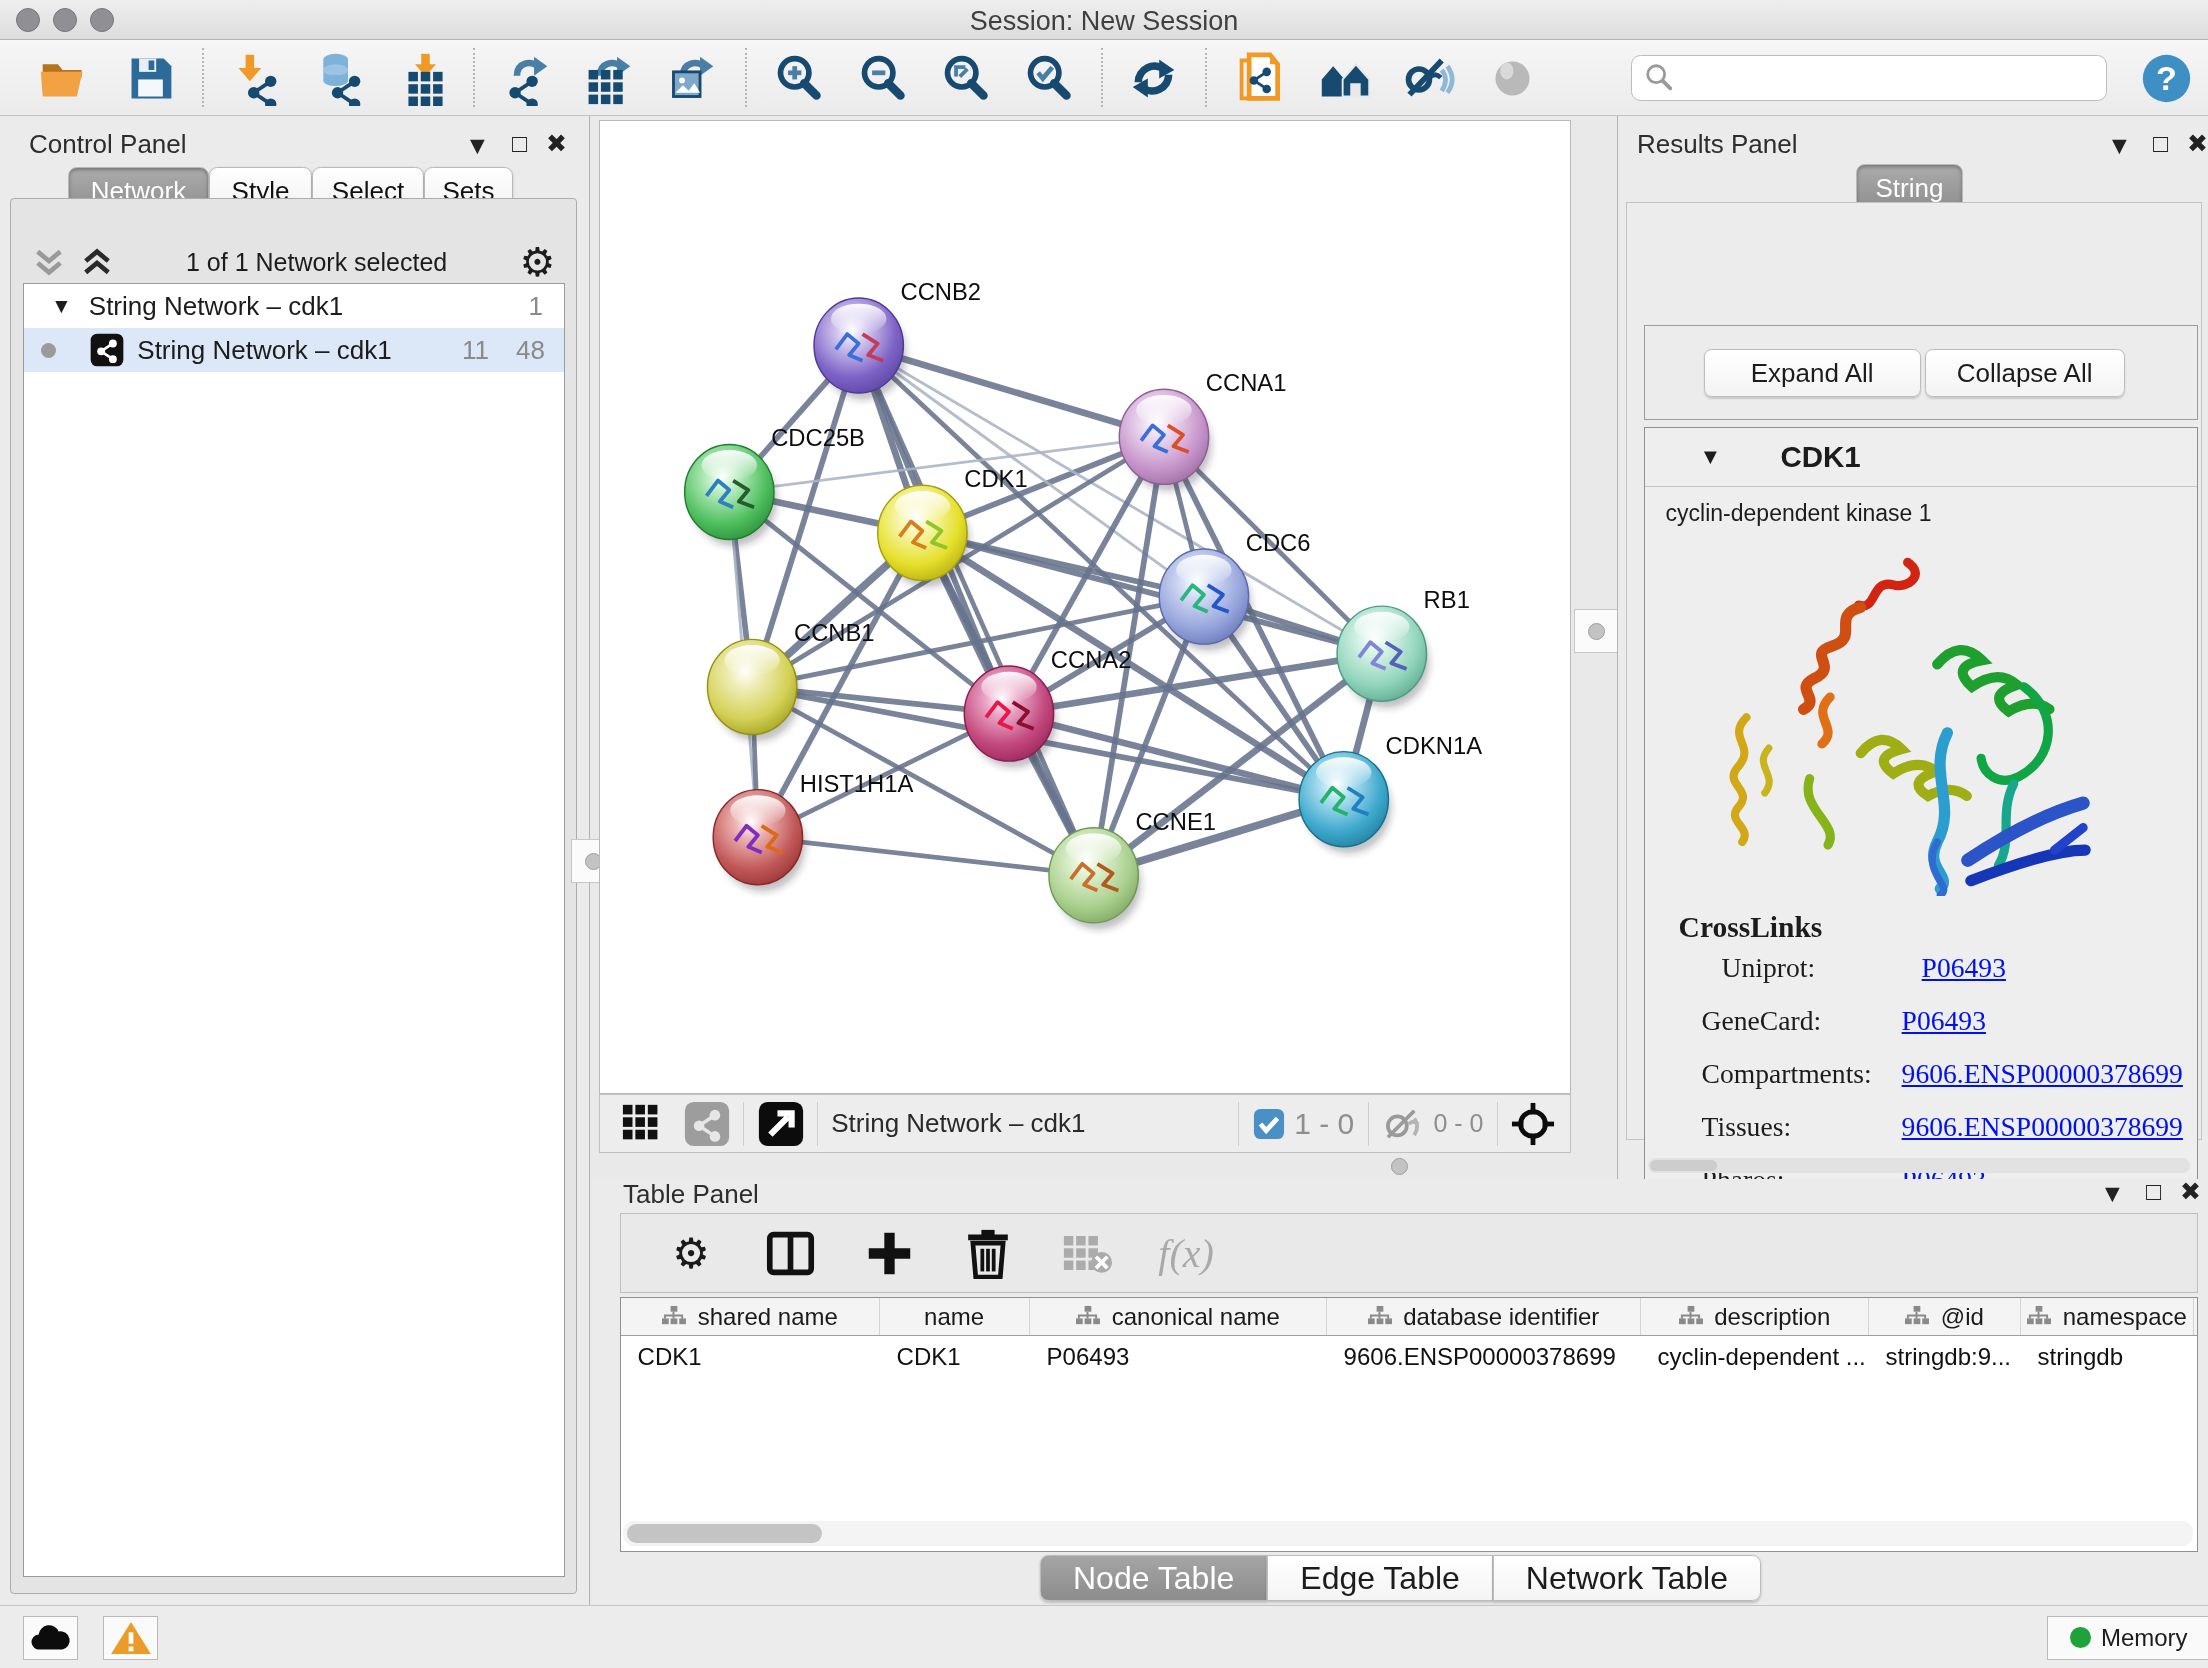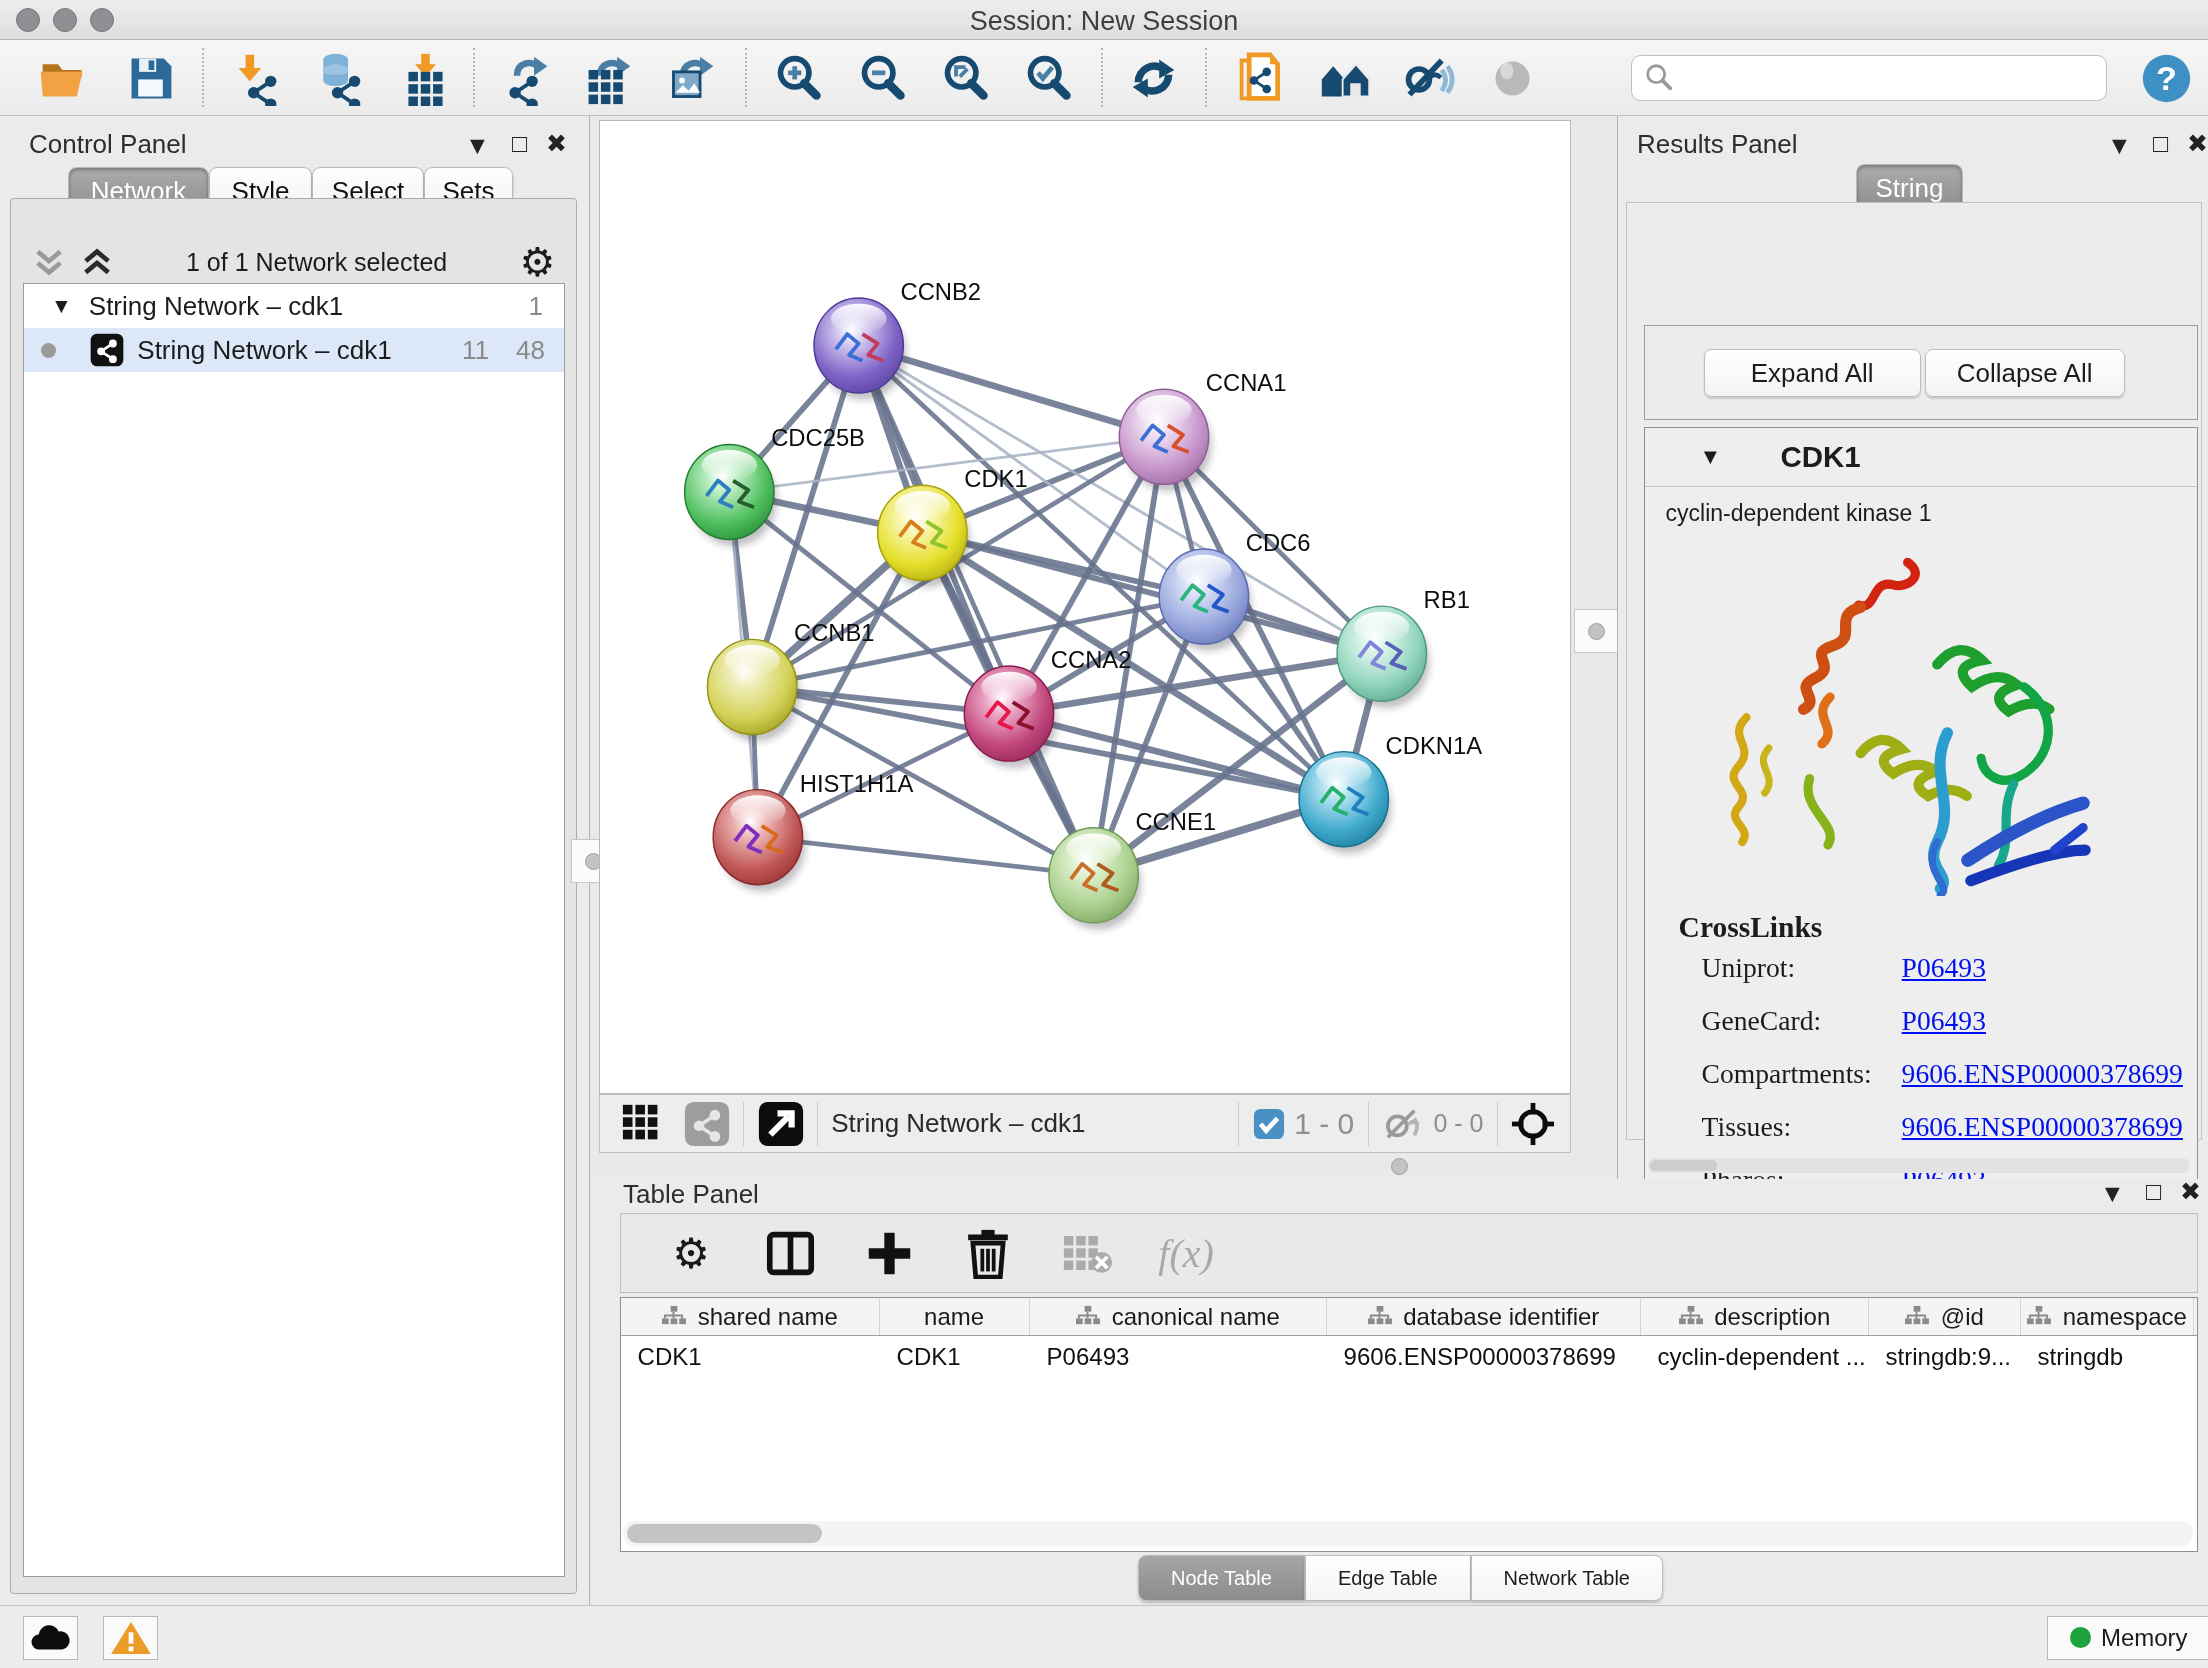--- a/index.html
+++ b/index.html
@@ -77,21 +77,21 @@
   #tp-table{left:27.6px;top:118px;width:1578px;height:255px;background:#ffffff;border:1.9px solid #8f8f8f;}
   #tp-header{display:flex;height:38px;background:#f4f4f4;border-bottom:1.9px solid #9f9f9f;}
   .th{display:flex;align-items:center;justify-content:center;font-size:24px;color:#1a1a1a;
     border-right:1px solid #d4d4d4;gap:11.4px;cursor:pointer;}
   #tp-row{display:flex;height:42px;}
   .td{font-size:24px;color:#111;padding-left:17px;display:flex;align-items:center;cursor:default;}
   #tp-scroll{left:31px;top:342px;width:1570px;height:25px;background:#f4f4f4;border-radius:11.4px;}
   #tp-thumb{left:3.8px;top:2.9px;width:195px;height:19px;background:#c4c4c4;border-radius:9.5px;cursor:pointer;}
   #tp-tabs{left:0;top:376px;width:1617px;display:flex;justify-content:center;}
   .tp-tab{height:46px;padding:0 32px;border:1px solid #bcbcbc;background:linear-gradient(#ffffff,#f4f4f4);
-    display:flex;align-items:center;font-size:20px;cursor:pointer;box-shadow:0 1.9px 2.9px rgba(0,0,0,.2);}
+    display:flex;align-items:center;font-size:32px;cursor:pointer;box-shadow:0 1.9px 2.9px rgba(0,0,0,.2);}
   .tp-tab.sel{background:linear-gradient(#a5a5a5,#8c8c8c);color:#fff;}
   .tp-tab:first-child{border-radius:8.6px 0 0 8.6px;}
   .tp-tab:last-child{border-radius:0 8.6px 8.6px 0;}
 
   
   #statusbar{left:0;top:1605px;width:2208px;height:63px;background:#ececec;border-top:1.9px solid #c6c6c6;}
   .sb-btn{top:9.5px;height:44px;background:#fafafa;border:1.9px solid #b9b9b9;
     display:flex;align-items:center;justify-content:center;cursor:pointer;}
 
   svg{display:block;}
@@ -668,21 +668,21 @@
           <path d="M300,235 C285,265 300,290 285,315" fill="none" stroke="#16a78c" stroke-width="9" stroke-linecap="round"></path>
           <path d="M235,185 C215,225 245,255 225,292 C212,318 240,325 228,338" fill="none" stroke="#2b9ecf" stroke-width="11" stroke-linecap="round"></path>
           <path d="M255,310 C300,280 340,262 368,254" fill="none" stroke="#2b54c9" stroke-width="13" stroke-linecap="round"></path>
           <path d="M258,330 C305,312 345,300 370,300" fill="none" stroke="#1636b8" stroke-width="11" stroke-linecap="round"></path>
           <path d="M340,300 L368,278" fill="none" stroke="#2143cc" stroke-width="9" stroke-linecap="round"></path>
           <path d="M225,292 C208,322 242,336 228,344" fill="none" stroke="#2f6bd0" stroke-width="7" stroke-linecap="round"></path>
         </svg>
 
         <div style="margin:15px 0 0 34px;font-family:'Liberation Serif',serif;font-size:29.5px;font-weight:bold">CrossLinks</div>
         <div id="crosslinks-rows" style="margin:7.6px 0 0 57px">
-            <div class="serifline" style="display: flex; margin-bottom: 21px;">
+            <div class="serifline" style="display: flex; margin-bottom: 21px; margin-left: 20px;">
               <span style="width: 200px;">Uniprot:</span>
               <span class="xlink">P06493</span>
             </div>
             <div class="serifline" style="display: flex; margin-bottom: 21px;">
               <span style="width: 200px;">GeneCard:</span>
               <span class="xlink">P06493</span>
             </div>
             <div class="serifline" style="display: flex; margin-bottom: 21px;">
               <span style="width: 200px;">Compartments:</span>
               <span class="xlink">9606.ENSP00000378699</span>

